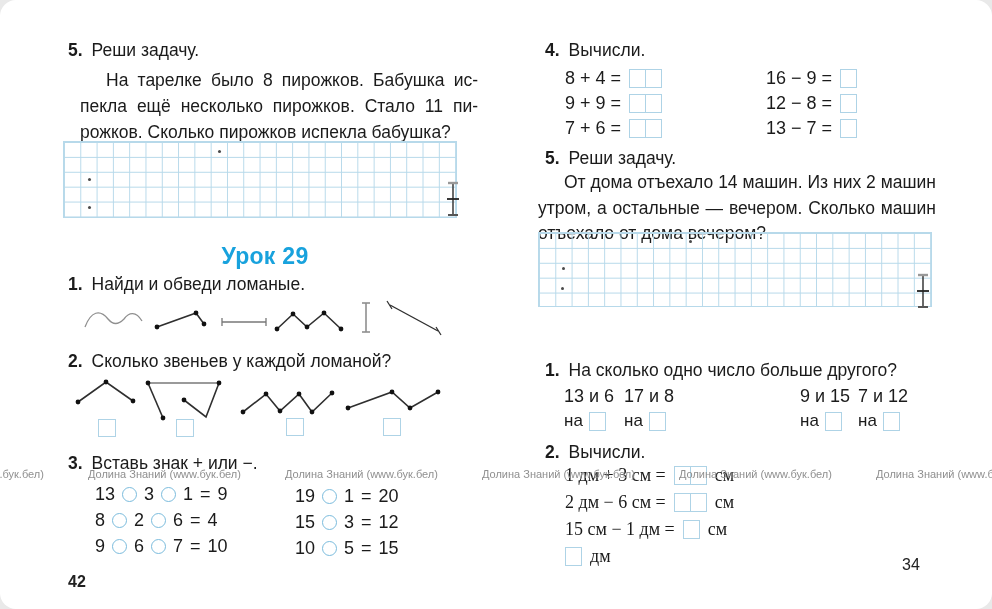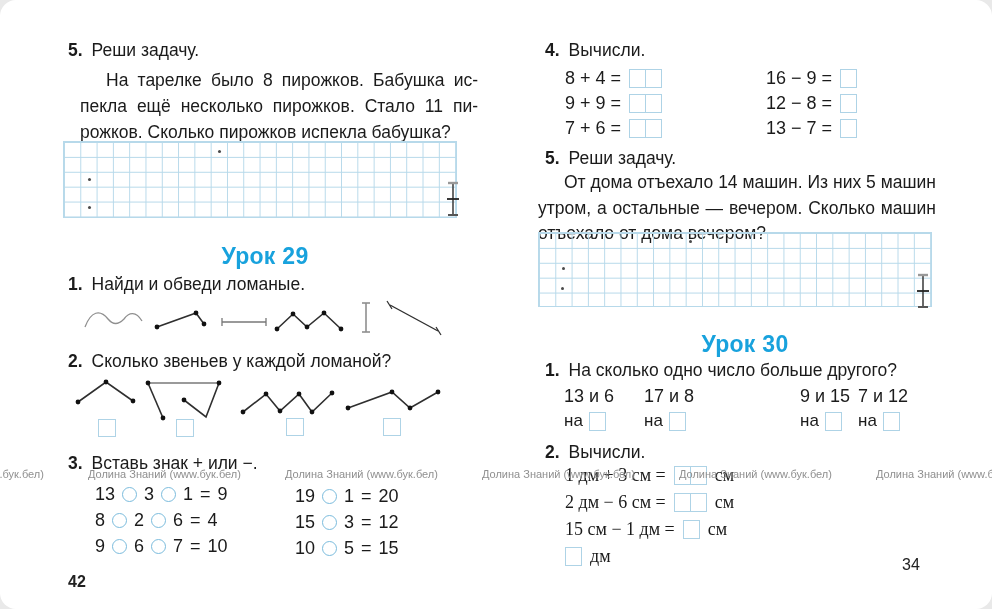--- a/index.html
+++ b/index.html
@@ -258,51 +258,50 @@
           </span>
         </div>
       </div>
 
     <div class="task-head" style="left:545px;top:148px;">
       <span class="task-num">5.</span>
       <span>Реши задачу.</span>
     </div>
 
     <div class="para" style="left:538px;top:170px;line-height:25.5px;">
-      <div class="ln j ind">От дома отъехало 14 машин. Из них 5 машин</div>
+      <div class="ln j ind">От дома отъехало 14 машин. Из них 2 машин</div>
       <div class="ln j">утром, а остальные — вечером. Сколько машин</div>
       <div class="ln">отъехало от дома вечером?</div>
     </div>
 
     <div class="grid" style="left:538px;top:232px;width:392px;height:73px;"></div>
     <div class="dot" style="left:689px;top:240px;"></div>
     <div class="dot" style="left:562px;top:267px;"></div>
     <div class="dot" style="left:561px;top:287px;"></div>
     <svg style="position:absolute;left:916px;top:273px;" width="14" height="36">
       <line x1="7" y1="2" x2="7" y2="34" stroke="#444" stroke-width="1.6"></line>
       <line x1="2" y1="2" x2="12" y2="2" stroke="#999" stroke-width="2.4"></line>
       <line x1="1" y1="18" x2="13" y2="18" stroke="#222" stroke-width="1.8"></line>
       <line x1="2" y1="34" x2="12" y2="34" stroke="#555" stroke-width="2"></line>
     </svg>
 
-    <div class="lesson-head" style="left:535px;top:331px;width:420px;">Урок 30</div>
 
     <div class="task-head" style="left:545px;top:360px;">
       <span class="task-num">1.</span>
       <span>На сколько одно число больше другого?</span>
     </div>
 
     <div id="pairs-row">
         <div class="pair" style="left: 564px; top: 386px; position: absolute;"><span>13 и 6</span><div class="p-ans">
             <span>на</span>
             <span class="abox">
               <span class="cell"></span>
             </span>
           </div></div>
-        <div class="pair" style="left: 644px; top: 386px; position: absolute;"><span>17 и 8</span><div class="p-ans">
+        <div class="pair" style="left: 624px; top: 386px; position: absolute;"><span>17 и 8</span><div class="p-ans">
             <span>на</span>
             <span class="abox">
               <span class="cell"></span>
             </span>
           </div></div>
         <div class="pair" style="left: 800px; top: 386px; position: absolute; text-align: center;"><span>9 и 15</span><div class="p-ans">
             <span>на</span>
             <span class="abox">
               <span class="cell"></span>
             </span>

